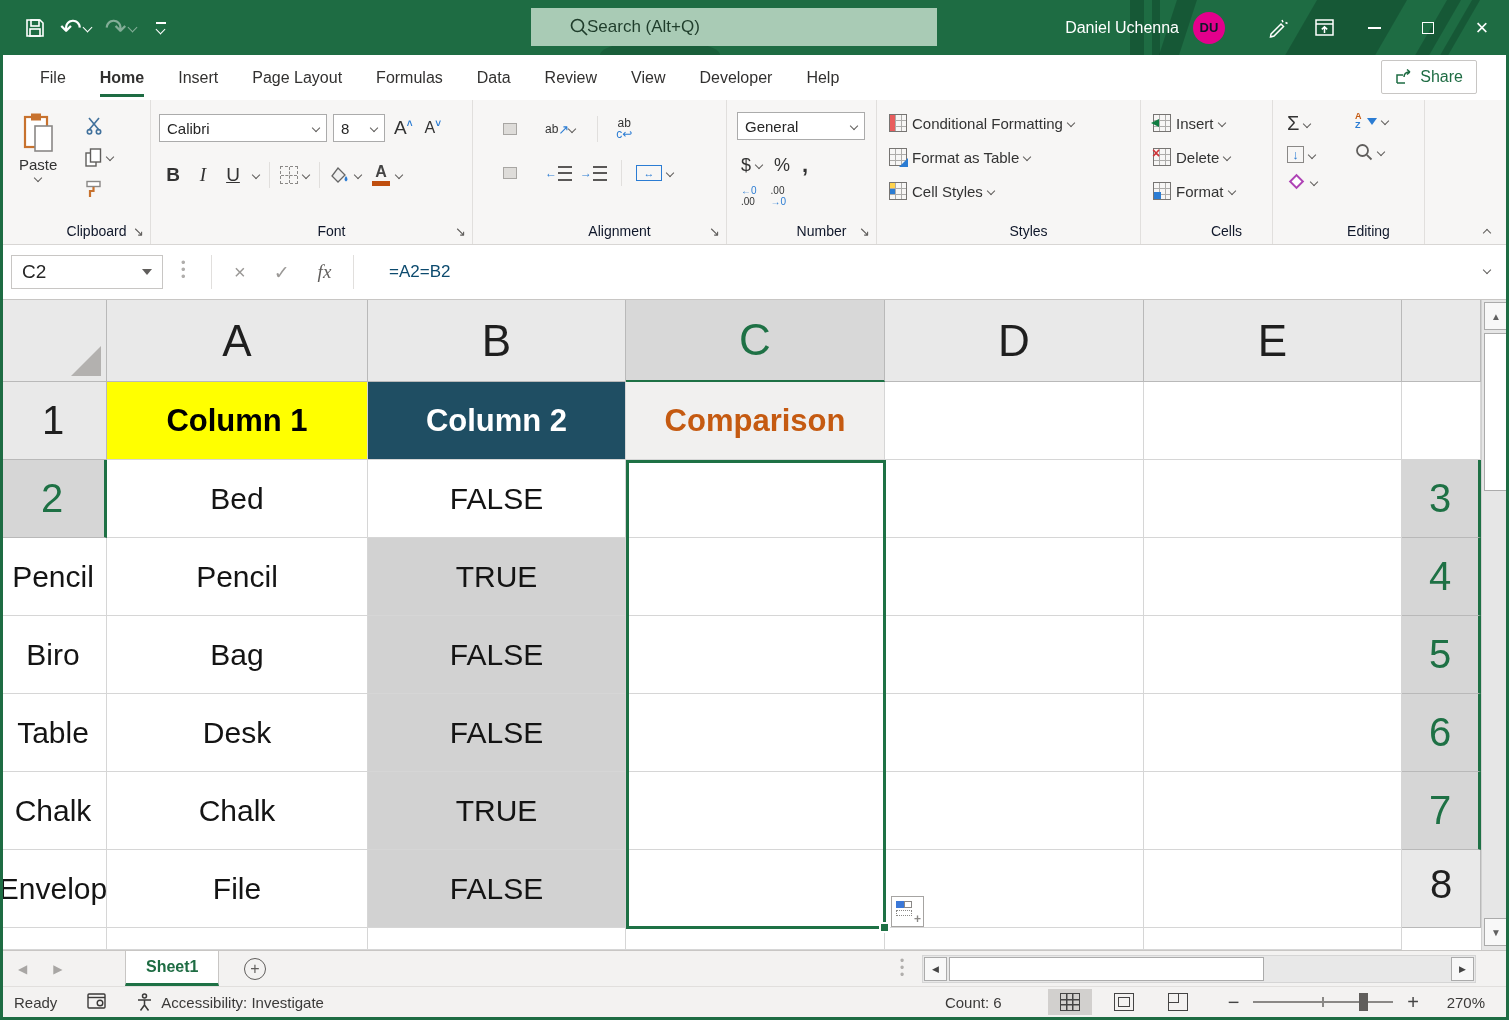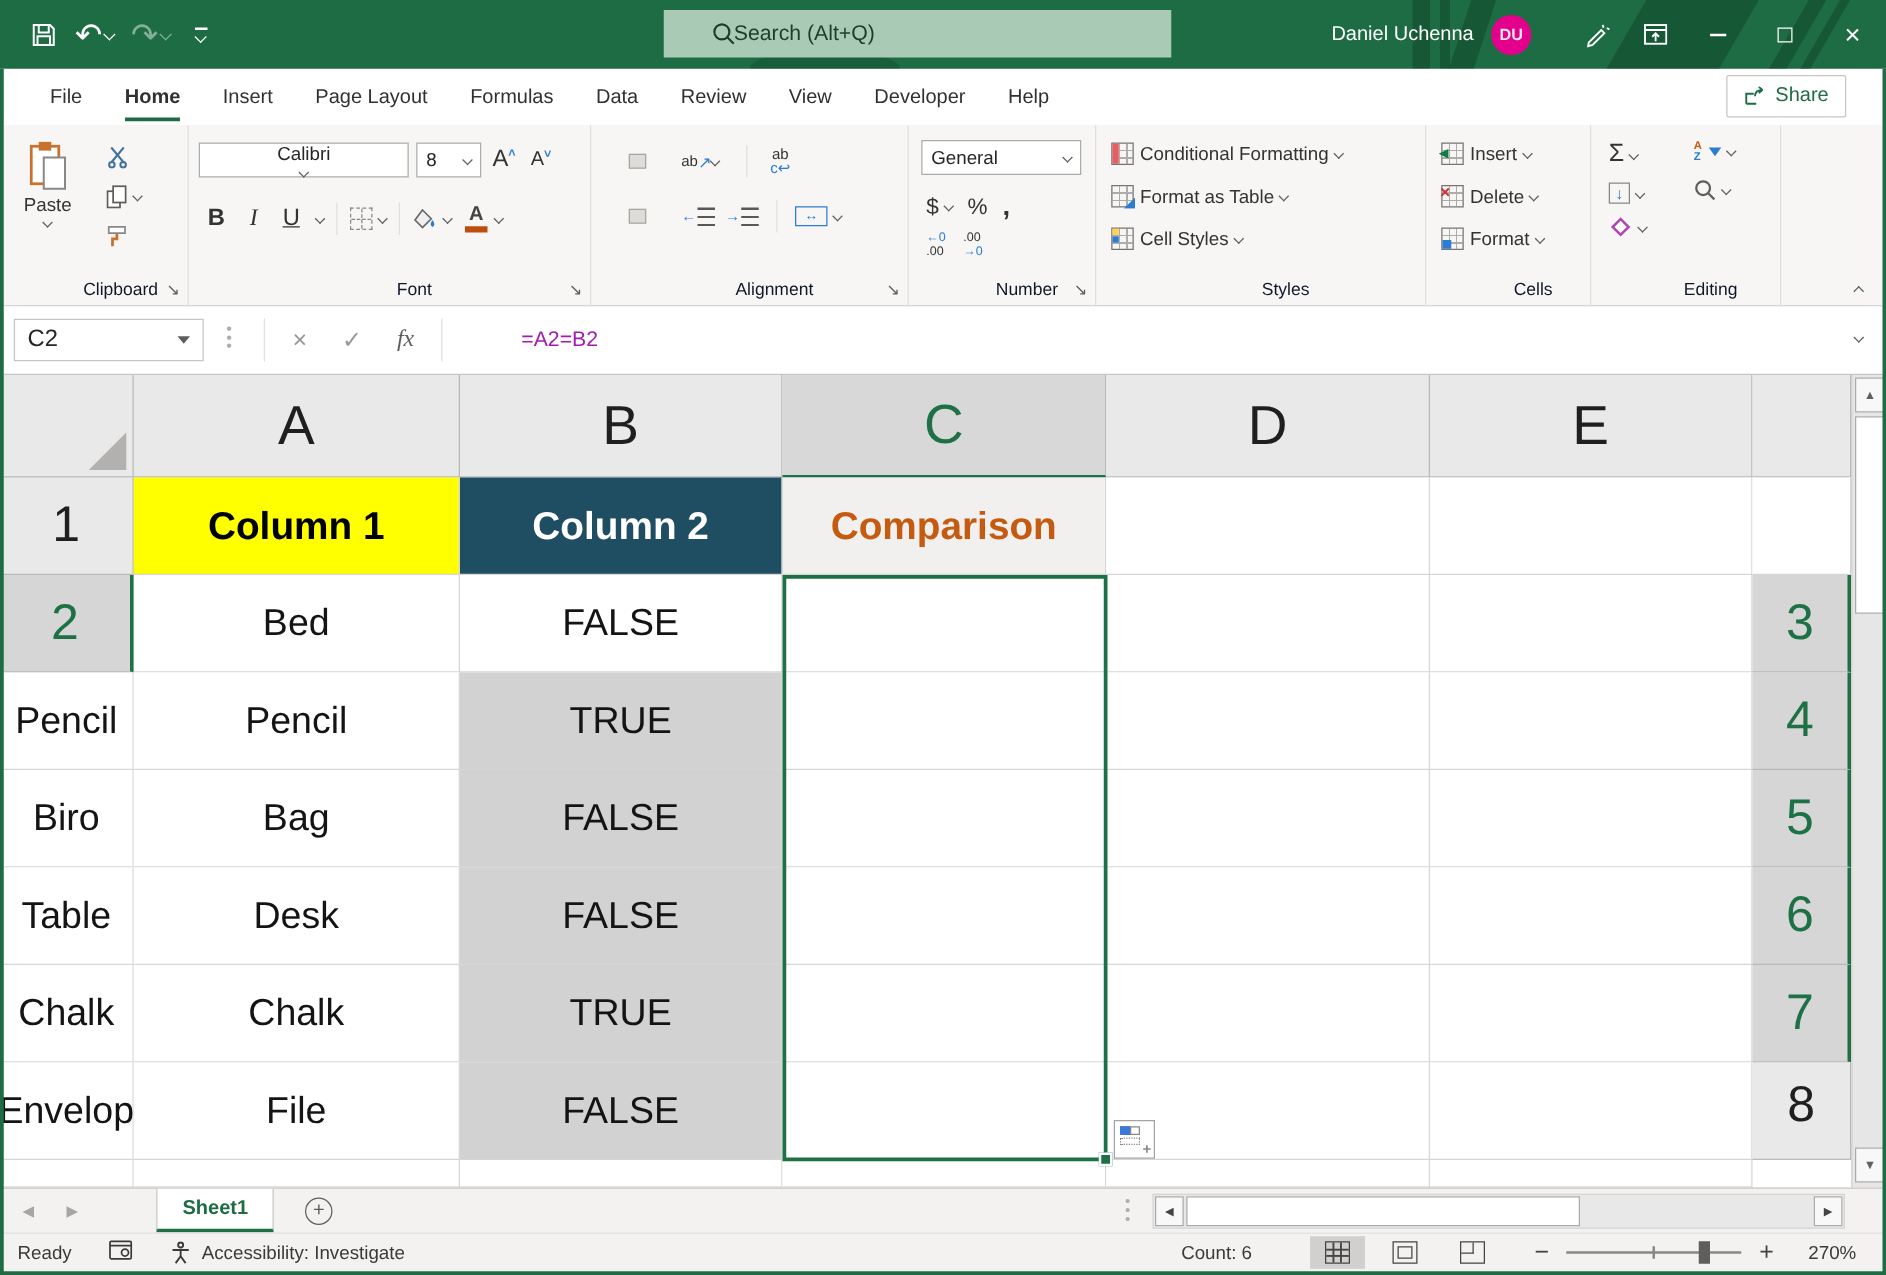--- a/index.html
+++ b/index.html
@@ -30,21 +30,21 @@
   .mini-chev.dim { opacity:.45; }
   .qat-custom { display:flex; flex-direction:column; align-items:center; gap:2px; margin-left:6px; }
   .qat-custom .bar { width:10px; height:1.6px; background:#fff; }
   .doc-title { position:absolute; left:300px; top:0; width:230px; height:55px; display:flex; align-items:center; justify-content:center; font-size:17px; }
   .searchbox { position:absolute; left:531px; top:8px; width:406px; height:38px; background:#A9CBB5; display:flex; align-items:center; padding-left:38px; }
   .searchbox input { border:none; outline:none; background:transparent; font-size:17px; color:#1F3D2B; width:300px; font-family:"Liberation Sans",sans-serif; }
   .searchbox input::placeholder { color:#1F3D2B; opacity:1; }
   .search-glass { position:absolute; left:38px; top:9px; }
   .tb-right { position:absolute; right:0; top:0; height:55px; display:flex; align-items:center; }
   .user-name { font-size:16px; margin-right:14px; }
-  .avatar { width:32px; height:32px; border-radius:50%; background:#E3008C; color:#e5e5e5; font-size:13px; font-weight:bold; display:flex; align-items:center; justify-content:center; margin-right:30px; }
+  .avatar { width:32px; height:32px; border-radius:50%; background:#E3008C; color:#0f172a; font-size:13px; font-weight:bold; display:flex; align-items:center; justify-content:center; margin-right:30px; }
   .tb-ico { width:46px; height:55px; display:flex; align-items:center; justify-content:center; }
   .win-btn { width:54px; height:55px; display:flex; align-items:center; justify-content:center; }
   .win-min { width:13px; height:2px; background:#fff; }
   .win-max { width:12px; height:12px; border:1.6px solid #fff; }
   .win-close { font-size:22px; line-height:1; }
 
   
   .menubar { position:absolute; left:0; top:55px; width:1509px; height:45px; background:#fff; display:flex; align-items:stretch; z-index:40; }
   .mtab { display:flex; align-items:center; padding:0 17px; font-size:16px; color:#323130; position:relative; cursor:default; }
   .mtab.first { padding-left:40px; }
@@ -65,21 +65,21 @@
 
   
   .g-clip { width:148px; }
   .paste { position:absolute; left:16px; top:12px; display:flex; flex-direction:column; align-items:center; gap:2px; font-size:15px; color:#333; }
   .clip-col { position:absolute; left:82px; top:14px; display:flex; flex-direction:column; gap:10px; }
   .clip-col .rbtn { height:22px; }
 
   
   .g-font { width:322px; }
   .font-row1 { position:absolute; left:8px; top:14px; display:flex; align-items:center; gap:6px; }
-  .font-name-combo { width:168px;flex-direction:column; }
+  .font-name-combo { width:168px; }
   .font-size-combo { width:52px; }
   .fsz { font-size:19px; color:#333; position:relative; padding:0 3px; }
   .fsz sup { font-size:10px; color:#2B7CD3; font-weight:bold; }
   .font-row2 { position:absolute; left:12px; top:62px; display:flex; align-items:center; gap:10px; }
   .biu { font-size:19px; color:#333; width:20px; text-align:center; }
   .biu.b { font-weight:bold; }
   .biu.i { font-style:italic; font-family:"Liberation Serif",serif; }
   .biu.u { text-decoration:underline; }
   .vsep { width:1px; height:26px; background:#E1DFDD; }
   .ico-borders { width:18px; height:18px; border:1px dashed #8A8886; position:relative; }
@@ -141,21 +141,21 @@
 
   
   .fbar { position:absolute; left:3px; top:245px; width:1503px; height:55px; background:#fff; border-bottom:1px solid #C8C6C4; z-index:20; }
   .namebox { position:absolute; left:8px; top:10px; width:152px; height:34px; border:1px solid #C8C6C4; display:flex; align-items:center; padding:0 10px; font-size:19px; color:#262626; justify-content:space-between; }
   .tri-down { width:0; height:0; border-left:5px solid transparent; border-right:5px solid transparent; border-top:6px solid #605E5C; }
   .fdots { position:absolute; left:178px; top:14px; color:#B0AEAC; font-size:13px; line-height:.55; text-align:center; }
   .fbtns { position:absolute; left:208px; top:10px; height:34px; display:flex; align-items:center; gap:28px; padding:0 22px; border-left:1px solid #E1DFDD; border-right:1px solid #E1DFDD; }
   .fx-cancel { color:#9A9896; font-size:20px; }
   .fx-enter { color:#9A9896; font-size:19px; }
   .fx-fx { color:#605E5C; font-size:19px; font-style:italic; font-family:"Liberation Serif",serif; }
-  .fvalue { position:absolute; left:386px; top:10px; height:34px; display:flex; align-items:center; font-size:17px; color:#a21caf;margin-left:28px; }
+  .fvalue { position:absolute; left:386px; top:10px; height:34px; display:flex; align-items:center; font-size:17px; color:#0c4a6e; }
   .fexpand { position:absolute; right:16px; top:22px; }
 
   
   .sheet-wrap { position:absolute; left:0; top:300px; width:1509px; height:650px; background:#fff; }
   .sheet { position:absolute; left:0; top:0; width:1481px; height:650px; display:grid;
     grid-template-columns:107px 261px 258px 259px 259px 258px 79px;
     grid-template-rows:82px repeat(7,78px) 22px; }
   .ch { background:#E9E9E9; border-right:1px solid #B9B9B9; border-bottom:1px solid #B9B9B9; display:flex; align-items:center; justify-content:center; font-size:44px; color:#1F1F1F; }
   .ch.sel { background:#D8D8D8; color:#1E7145; border-bottom:2px solid #1E7145; }
   .corner { background:#E9E9E9; border-right:1px solid #B9B9B9; border-bottom:1px solid #B9B9B9; position:relative; }

